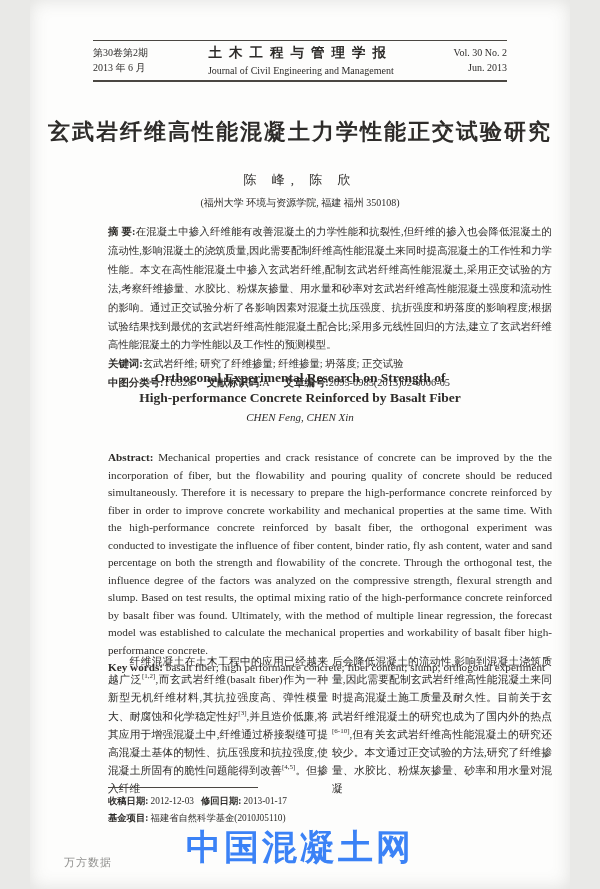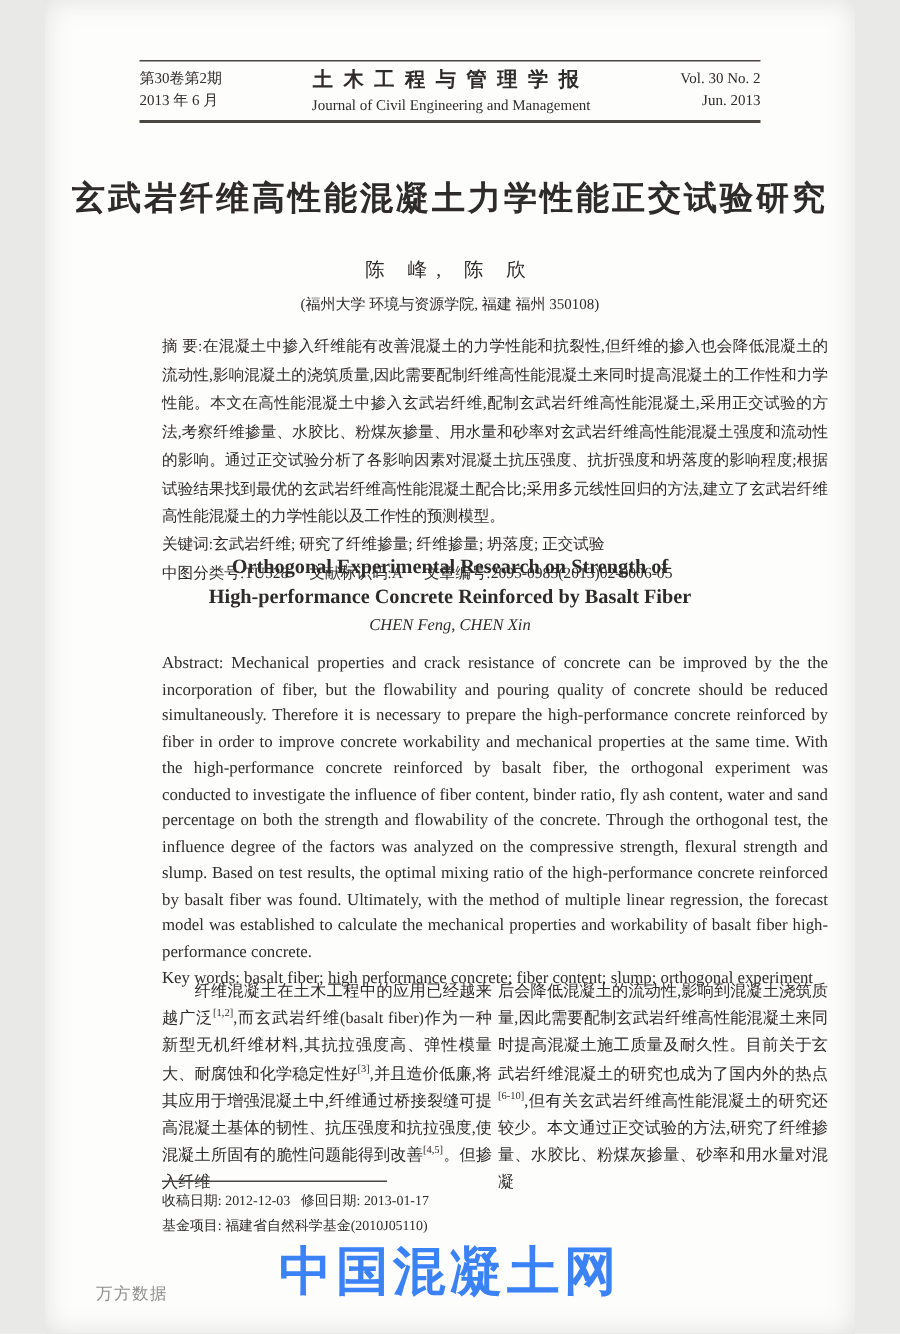--- a/index.html
+++ b/index.html
@@ -2,41 +2,41 @@
 <html><head>
 <meta charset="utf-8">
 <style>
   html,body{margin:0;padding:0;background:#e9e9e7;}
   .page{
     position:relative; width:540px; height:889px; margin:0 auto;
     background:#fdfdfc; color:#2e2c2a; overflow:hidden;
     font-family:"Liberation Serif","DejaVu Serif",serif;
     box-shadow:inset 0 0 18px rgba(90,88,84,.18);
   }
-  .b{font-weight:normal;}
+  .b{font-weight:bold;}
   .rule{position:absolute;left:63px;right:63px;background:#4a4742;}
   .rule-top{top:40px;height:1px;}
   .rule-bottom{top:80px;height:2px;}
   .jheader{position:absolute;top:44px;left:63px;right:63px;display:flex;justify-content:space-between;align-items:center;}
   .h-left{font-size:10px;line-height:15px;}
   .h-right{font-size:10px;line-height:15px;text-align:right;}
   .h-center{text-align:center;}
   .jname-cn{font-size:13.5px;font-weight:bold;letter-spacing:7px;}
   .jname-en{font-size:10px;margin-top:3px;}
   .title-cn{position:absolute;top:117px;left:0;right:0;text-align:center;font-size:22px;font-weight:bold;letter-spacing:2px;}
   .authors-cn{position:absolute;top:171px;left:0;right:0;text-align:center;font-size:13px;letter-spacing:6px;}
   .affil-cn{position:absolute;top:196px;left:0;right:0;text-align:center;font-size:10px;}
   .abs-cn{position:absolute;top:223px;left:78px;width:444px;font-size:10.4px;line-height:18.9px;text-align:justify;}
   .abs-cn p{margin:0;}
   .clc .gap{display:inline-block;width:14px;}
   .en-head{position:absolute;top:368px;left:0;right:0;text-align:center;}
   .en-title{font-size:13.5px;font-weight:bold;line-height:20px;}
   .en-authors{font-style:italic;font-size:11px;margin-top:3px;}
   .en-affil{font-size:11px;margin-top:2px;}
-  .abs-en{position:absolute;top:434px;left:78px;width:444px;font-size:11.2px;line-height:17.5px;text-align:justify;}
+  .abs-en{position:absolute;top:449px;left:78px;width:444px;font-size:11.2px;line-height:17.5px;text-align:justify;}
   .abs-en p{margin:0;}
   .col{position:absolute;top:652px;width:220px;font-size:10.8px;line-height:18.2px;text-align:justify;}
   .col p{margin:0;}
   .col .indent{text-indent:2em;}
   .col-left{left:78px;}
   .col-right{left:302px;}
   sup{font-size:7px;line-height:0;}
   .foot-rule{position:absolute;top:787px;left:78px;width:150px;height:1px;background:#4a4742;}
   .footnotes{position:absolute;top:793px;left:78px;width:452px;font-size:9.3px;line-height:16.5px;}
   .footnotes div{white-space:nowrap;}

